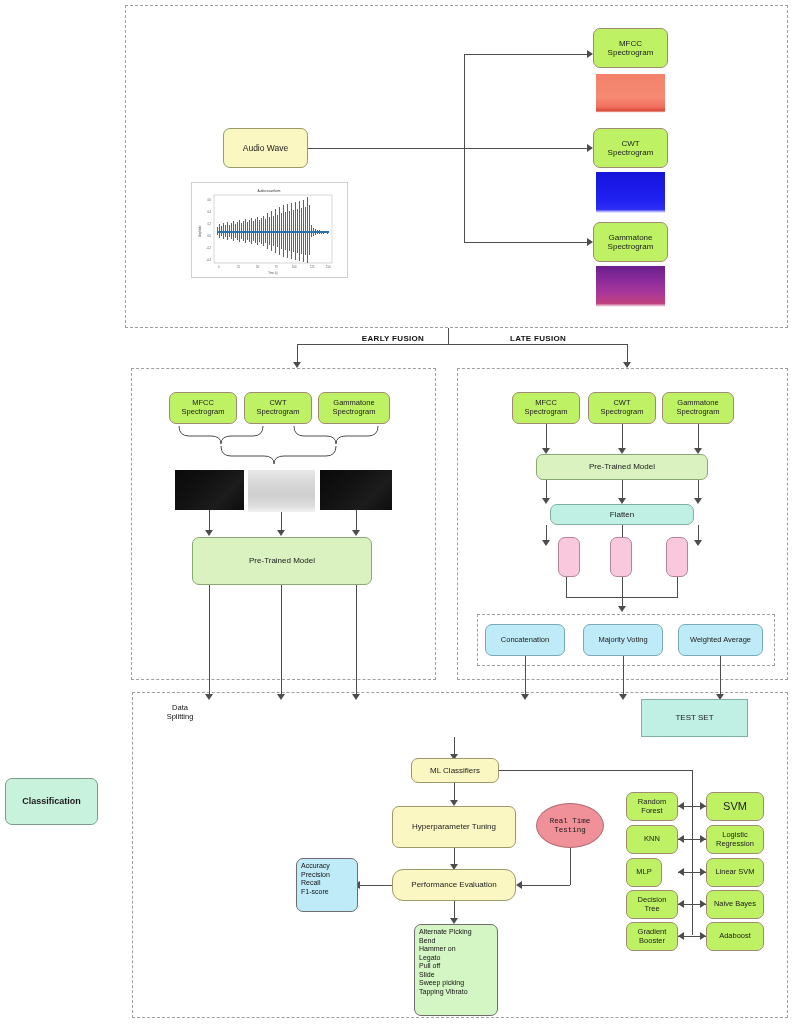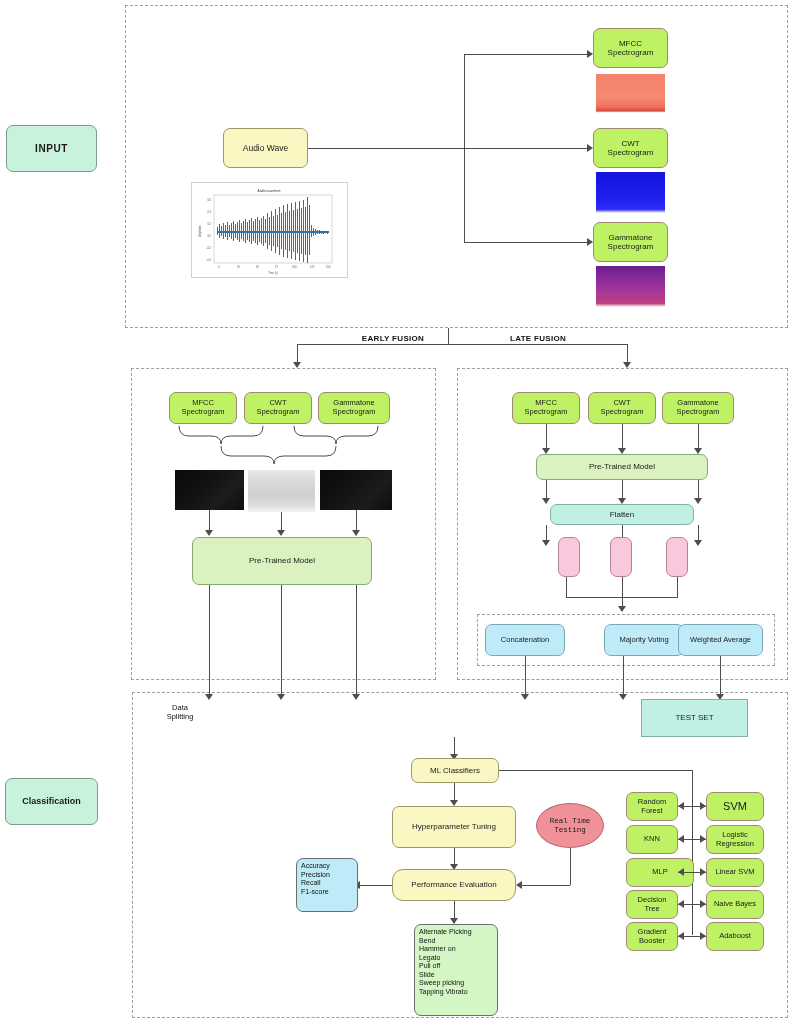--- a/index.html
+++ b/index.html
@@ -84,21 +84,20 @@
   <div class="dashed" style="left:125px;top:5px;width:663px;height:323px;"></div>
 
   <div class="dashed" style="left:131px;top:368px;width:305px;height:312px;"></div>
 
   <div class="dashed" style="left:457px;top:368px;width:331px;height:312px;"></div>
 
   <div class="dashed" style="left:477px;top:614px;width:298px;height:52px;"></div>
 
   <div class="dashed" style="left:132px;top:692px;width:656px;height:326px;"></div>
 
-  <div class="node c-mint" style="left:6px;top:125px;width:91px;height:47px;font-size:10px;font-weight:bold;letter-spacing:.6px;">INPUT</div>
 
 
   <div class="node c-mint" style="left:5px;top:778px;width:93px;height:47px;font-size:9px;font-weight:bold;">Classification</div>
 
   <div class="node c-yellow" style="left:223px;top:128px;width:85px;height:40px;font-size:8.5px;">Audio Wave</div>
 
   <div class="wave" style="left:191px;top:182px;width:157px;height:96px;">
     <svg width="155" height="94" viewBox="0 0 155 94" style="display:block">
       <text x="77" y="9" font-family="Liberation Sans" font-size="3.2" fill="#333" text-anchor="middle">Audio waveform</text>
       <g stroke="#9b9b9b" stroke-width="0.4" fill="none">
@@ -287,21 +286,21 @@
   <div class="node c-pink" style="left:610px;top:537px;width:22px;height:40px;"></div>
   <div class="node c-pink" style="left:666px;top:537px;width:22px;height:40px;"></div>
 
   <div class="ln lnv" style="left:566px;top:577px;height:20px;"></div>
   <div class="ln lnv" style="left:677px;top:577px;height:20px;"></div>
   <div class="ln lnh" style="left:566px;top:597px;width:112px;"></div>
   <div class="ln lnv" style="left:622px;top:577px;height:32px;"></div>
   <div class="ar ar-d" style="left:618px;top:606px;"></div>
 
   <div class="node c-cyan" style="left:485px;top:624px;width:80px;height:32px;font-size:7.5px;">Concatenation</div>
-  <div class="node c-cyan" style="left:604px;top:624px;width:80px;height:32px;font-size:7.5px;">Majority Voting</div>
+  <div class="node c-cyan" style="left:583px;top:624px;width:80px;height:32px;font-size:7.5px;">Majority Voting</div>
   <div class="node c-cyan" style="left:678px;top:624px;width:85px;height:32px;font-size:7.5px;">Weighted Average</div>
 
   <div class="ln lnv" style="left:525px;top:656px;height:42px;"></div>
   <div class="ar ar-d" style="left:521px;top:694px;"></div>
   <div class="ln lnv" style="left:623px;top:656px;height:42px;"></div>
   <div class="ar ar-d" style="left:619px;top:694px;"></div>
   <div class="ln lnv" style="left:720px;top:656px;height:42px;"></div>
   <div class="ar ar-d" style="left:716px;top:694px;"></div>
 
   <div class="tlabel" style="left:148px;top:703px;width:64px;font-size:7.5px;">Data
@@ -350,21 +349,21 @@
 Hammer on
 Legato
 Pull off
 Slide
 Sweep picking
 Tapping Vibrato</div>
 
   <div class="node c-peach" style="left:626px;top:792px;width:52px;height:29px;font-size:7.5px;">Random
 Forest</div>
   <div class="node c-peach" style="left:626px;top:825px;width:52px;height:29px;font-size:7.5px;">KNN</div>
-  <div class="node c-peach" style="left:626px;top:858px;width:68px;height:29px;font-size:7.5px;">MLP</div>
+  <div class="node c-peach" style="left:626px;top:858px;width:36px;height:29px;font-size:7.5px;">MLP</div>
   <div class="node c-peach" style="left:626px;top:890px;width:52px;height:29px;font-size:7.5px;">Decision
 Tree</div>
   <div class="node c-peach" style="left:626px;top:922px;width:52px;height:29px;font-size:7.5px;">Gradient
 Booster</div>
 
   <div class="node c-peach" style="left:706px;top:792px;width:58px;height:29px;font-size:11px;text-align:center;">SVM</div>
   <div class="node c-peach" style="left:706px;top:825px;width:58px;height:29px;font-size:7.5px;">Logistic
 Regression</div>
   <div class="node c-peach" style="left:706px;top:858px;width:58px;height:29px;font-size:7.5px;">Linear SVM</div>
   <div class="node c-peach" style="left:706px;top:890px;width:58px;height:29px;font-size:7.5px;">Naive Bayes</div>

